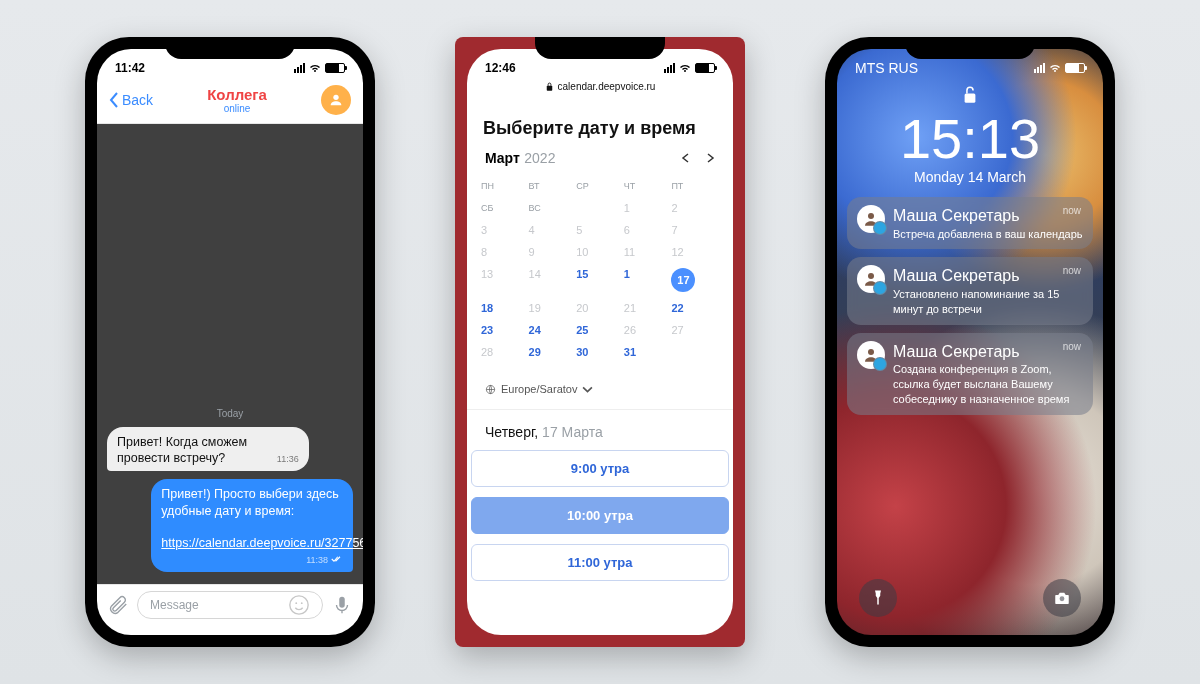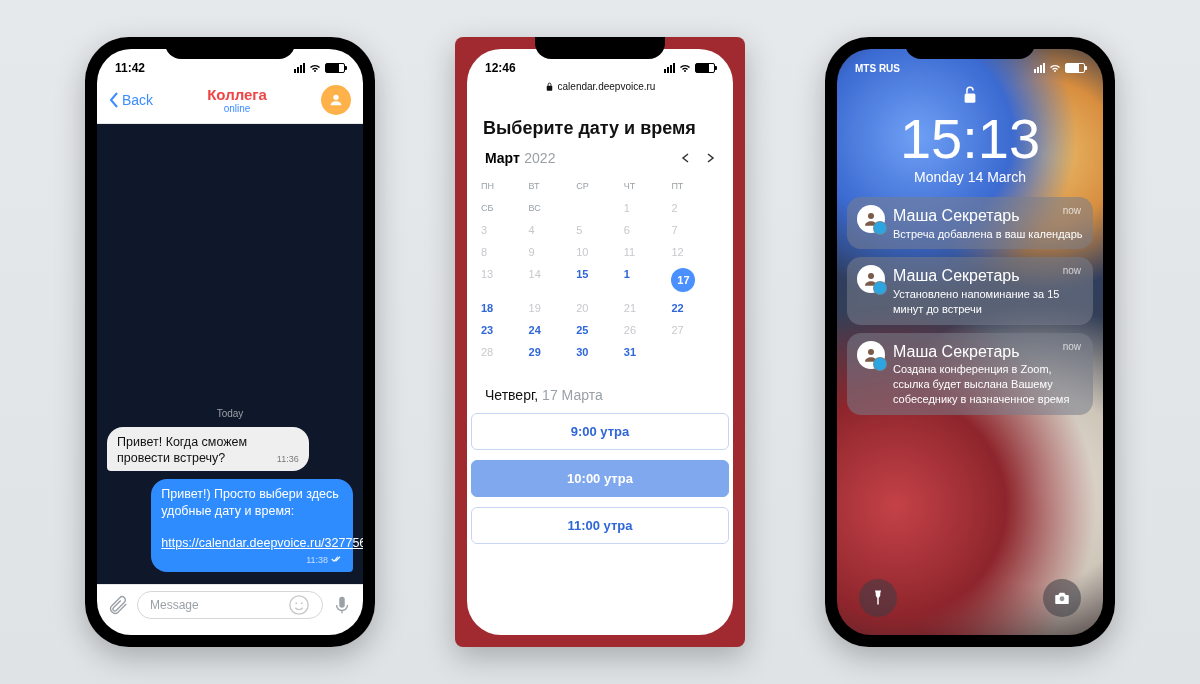--- a/index.html
+++ b/index.html
@@ -79,21 +79,21 @@
   .tg-back { color:#3b8cff; font-size:14px; display:flex; align-items:center; }
   .tg-back svg { width:10px; height:16px; margin-right:3px; }
   .tg-title { text-align:center; flex:1; }
   .tg-title .name { font-size:15px; font-weight:600; color:#ef4444; }
   .tg-title .sub { font-size:10px; color:#3b8cff; }
   .tg-avatar { width:30px;height:30px;border-radius:50%;background:#ffb14a;
     display:flex;align-items:center;justify-content:center;color:#fff; }
   .tg-avatar svg { width:16px;height:16px; }
   .tg-body {
     height: calc(100% - 32px - 52px - 42px);
-    background: #0f172a;
+    background: #404040;
     display:flex; flex-direction:column; justify-content:flex-end;
     padding: 8px 10px 4px;
   }
   .tg-day { text-align:center; font-size:10px; color:#9aa0a6; margin-bottom:8px; }
   .bubble {
     max-width: 82%;
     padding: 7px 10px 5px;
     border-radius: 16px;
     font-size: 12.5px;
     line-height: 1.3;
@@ -387,38 +387,48 @@
         <div class="d">27</div>
         <div class="d">28</div>
         <div class="d avail">29</div>
         <div class="d avail">30</div>
         <div class="d avail">31</div>
         <div class="d"></div>
         <div class="d"></div>
         <div class="d"></div>
       </div>
 
+    <div class="cal-tz">
+      <svg viewBox="0 0 24 24" fill="none" stroke="#555" stroke-width="1.5">
+          <circle cx="12" cy="12" r="9"></circle>
+          <path d="M3 12h18M12 3c3 3 3 15 0 18M12 3c-3 3-3 15 0 18"></path>
+        </svg>
+      <span>Europe/Saratov</span>
+      <svg width="8" height="8" viewBox="0 0 10 10">
+          <path d="M1 3l4 4 4-4" fill="none" stroke="#555" stroke-width="1.5"></path>
+        </svg>
+    </div>
 
     <div class="cal-date">
       <span class="wd">Четверг,</span><span class="dt"> 17 Марта</span>
     </div>
 
     <div class="slots" id="slots">
         <div class="slot">9:00 утра</div>
         <div class="slot sel">10:00 утра</div>
         <div class="slot">11:00 утра</div>
       </div>
   </div>
 </div>
 
 <div class="phone">
   <div class="notch"></div>
   <div class="screen ls-screen">
     <div class="status light">
-      <span style="font-size:10px;font-weight:700">MTS RUS</span>
+      <span style="font-size:14px;font-weight:400">MTS RUS</span>
       <span class="right">
         <span class="sig-bars">
             <i></i>
             <i></i>
             <i></i>
             <i></i>
           </span>
         <svg class="wifi" viewBox="0 0 24 24" fill="currentColor">
             <path d="M12 20a2 2 0 100-4 2 2 0 000 4zm-6-6a8.5 8.5 0 0112 0l-2 2a5.7 5.7 0 00-8 0zM2 10a14 14 0 0120 0l-2 2a11 11 0 00-16 0z"></path>
           </svg>

